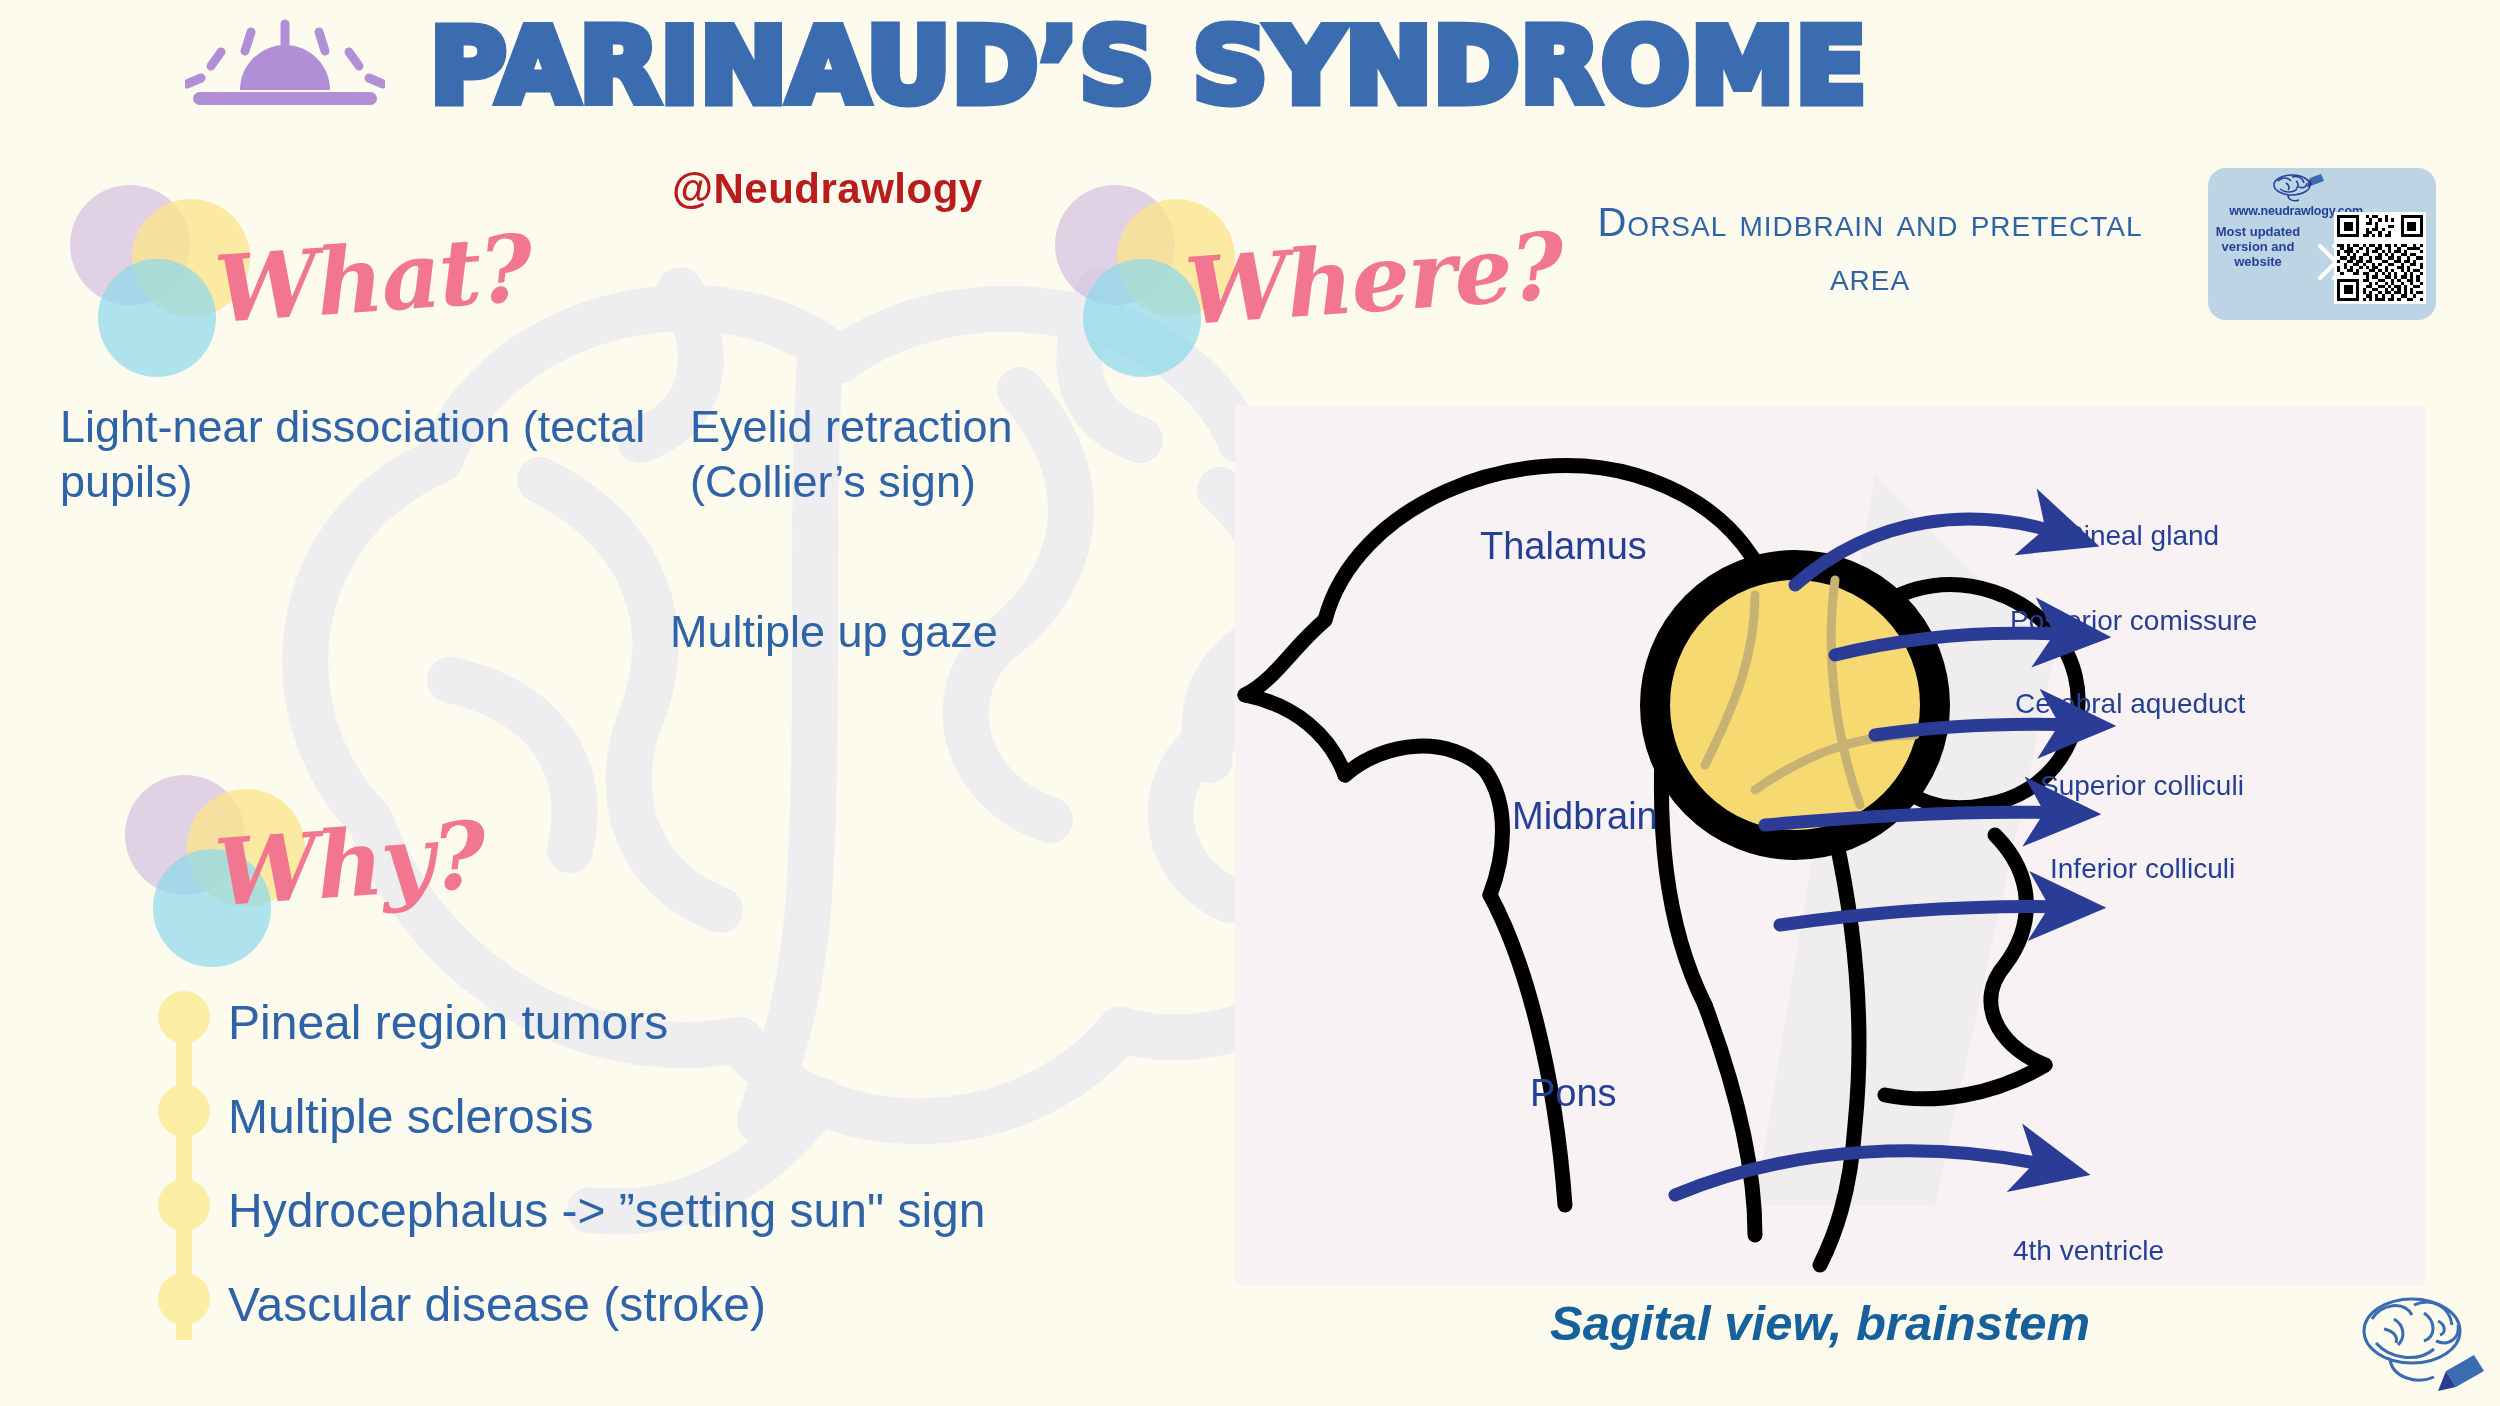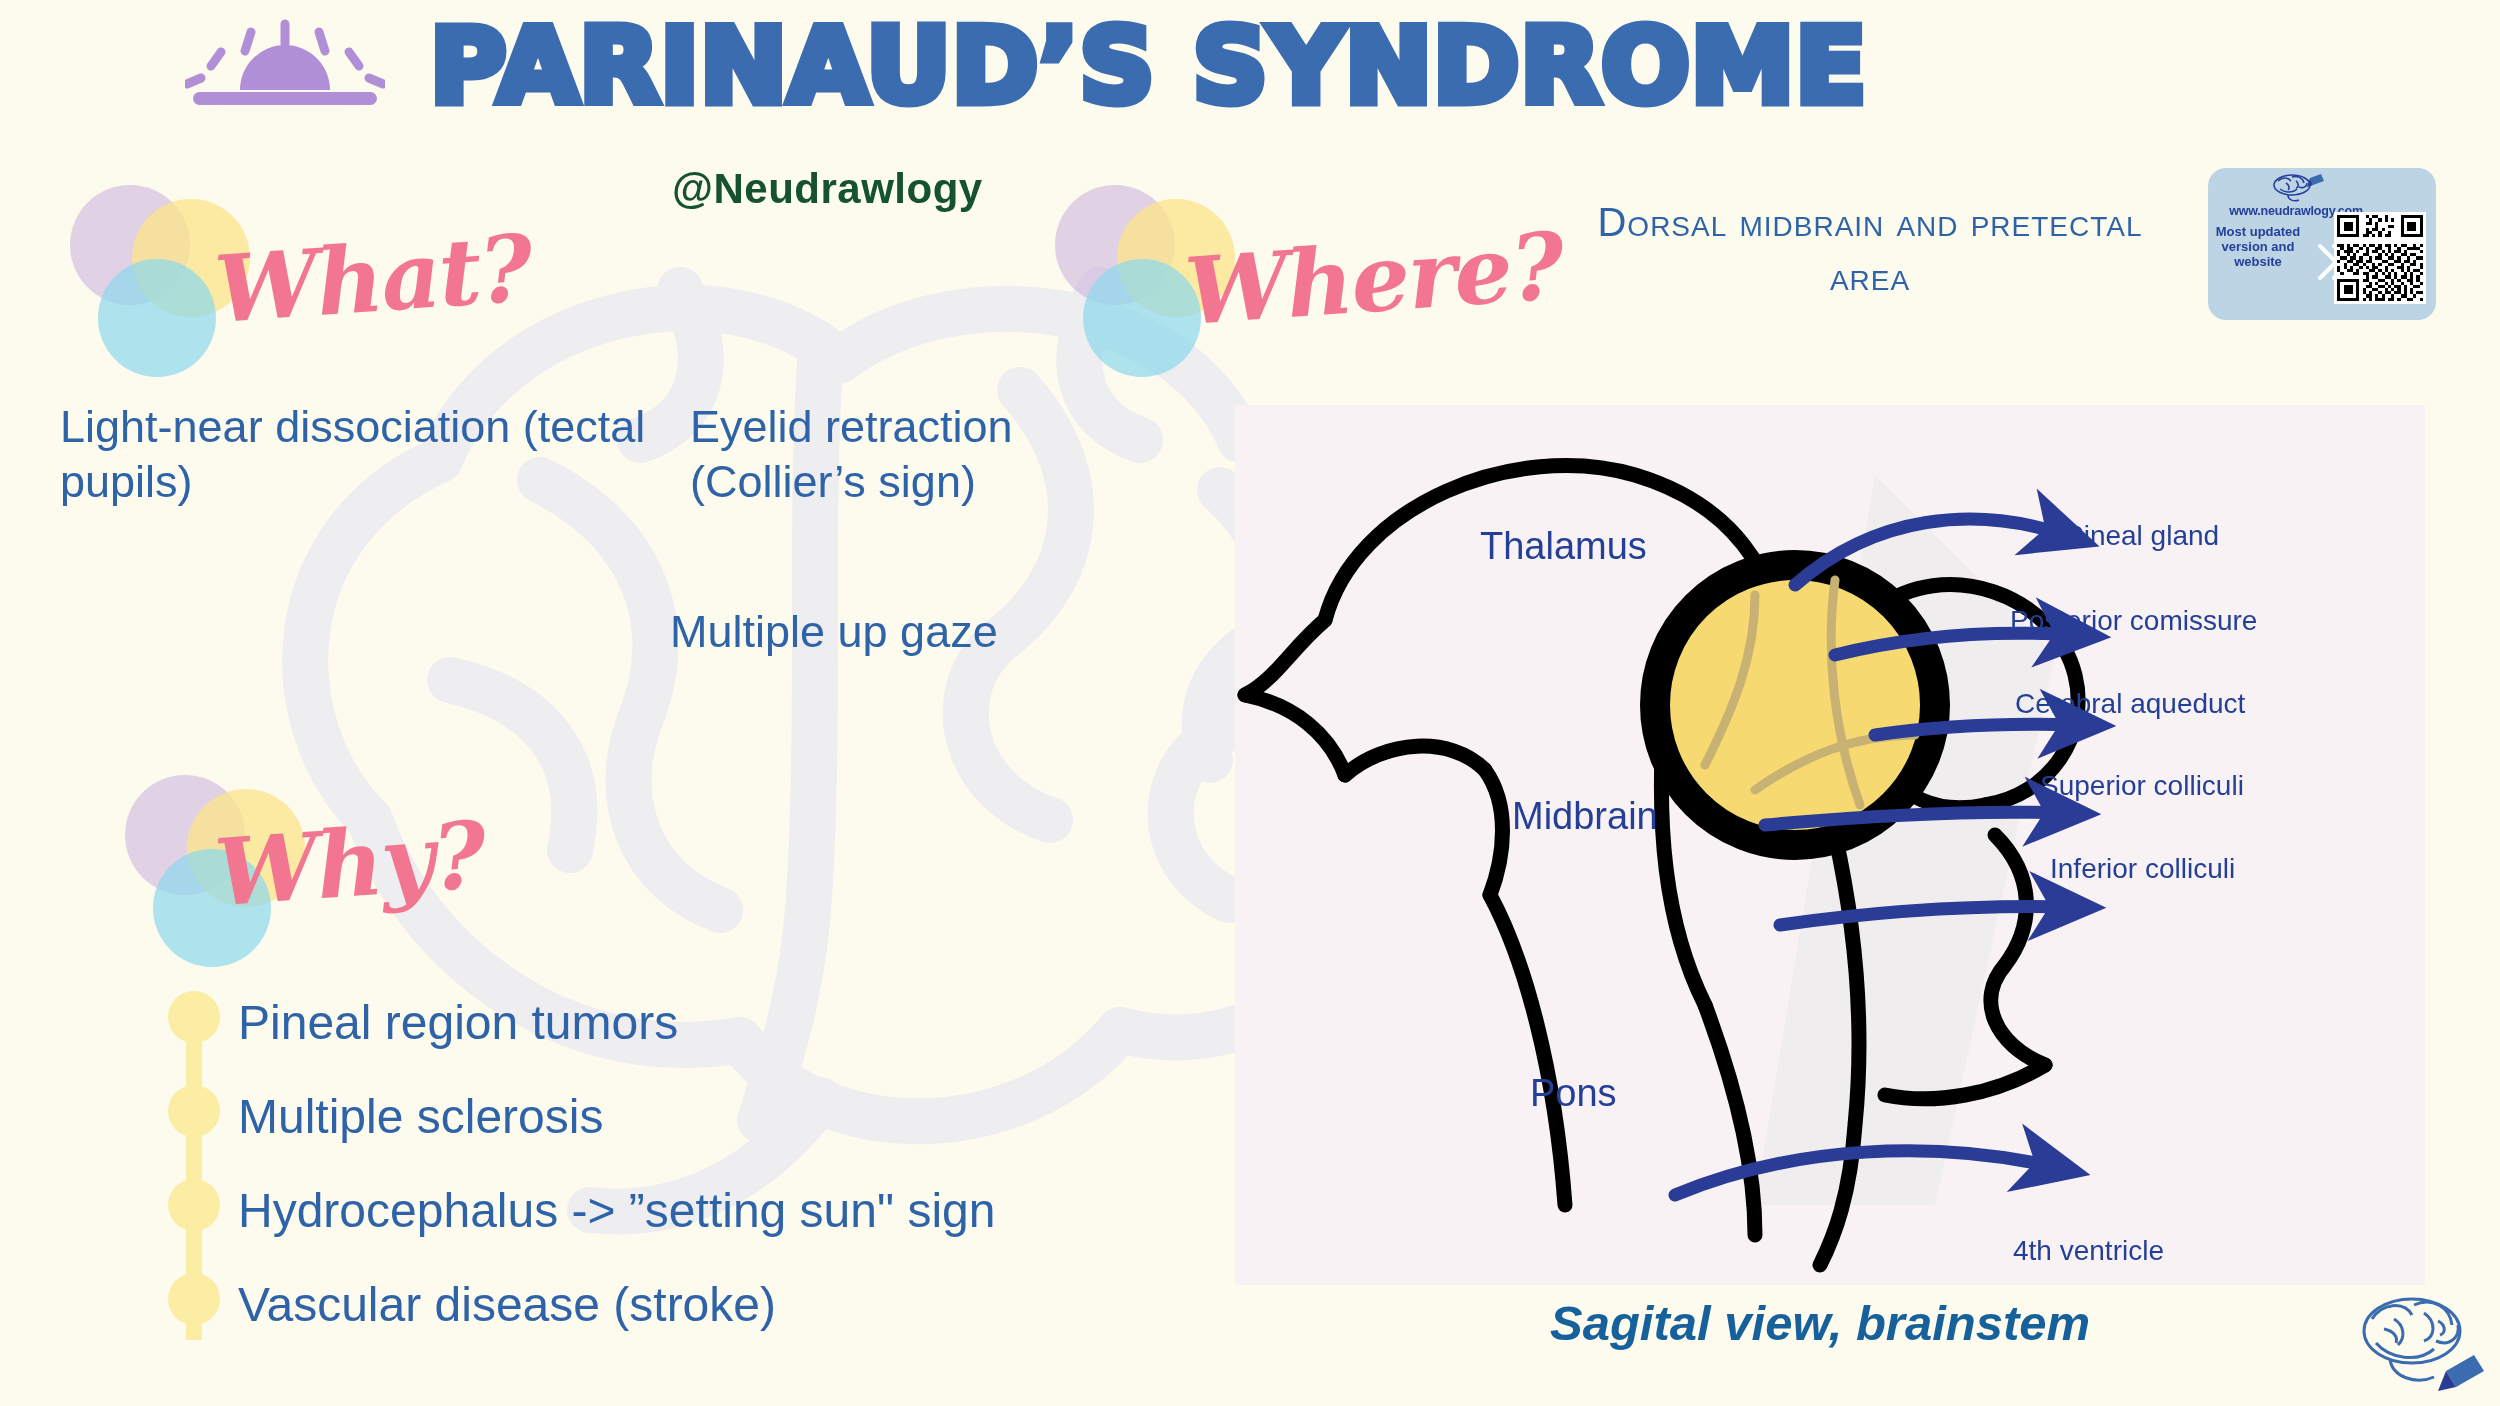--- a/index.html
+++ b/index.html
@@ -26,21 +26,21 @@
     font-size:104px;
     letter-spacing:1px;
     color:#3b6cb0;
     -webkit-text-stroke:9px #3b6cb0;
     paint-order:stroke fill;
     white-space:nowrap;
     line-height:1.05;
   }
   .handle{
     position:absolute;left:672px;top:165px;
-    font-size:42px;font-weight:bold;color:#14532d;
+    font-size:42px;font-weight:bold;color:#b91c1c;
     letter-spacing:.5px;
   }
 
   
   .script{
     position:absolute;
     font-family:"DejaVu Serif",serif;
     font-style:italic;font-weight:bold;
     color:#f2768f;
     font-size:92px;
@@ -65,21 +65,21 @@
   
   .sym{
     position:absolute;color:#2f63a8;font-size:45px;line-height:1.22;
   }
   #sym-0{left:60px;top:400px;width:620px;}
   #sym-1{left:690px;top:400px;width:420px;}
   #sym-2{left:50px;top:580px;width:620px;}
   #sym-3{left:670px;top:605px;width:430px;}
 
   
-  #why-list{position:absolute;left:168px;top:975px;width:1020px;}
+  #why-list{position:absolute;left:158px;top:975px;width:1020px;}
   .why-row{position:relative;height:94px;display:flex;align-items:center;}
   .why-bullet{
     position:absolute;left:0;top:16px;width:52px;height:52px;border-radius:50%;
     background:#fbeda4;z-index:2;
   }
   .why-connector{
     position:absolute;left:18px;top:25px;width:16px;height:340px;background:#fbeda4;z-index:1;
   }
   .why-text{margin-left:70px;color:#2f63a8;font-size:48px;white-space:nowrap;z-index:3;position:relative;}
 

